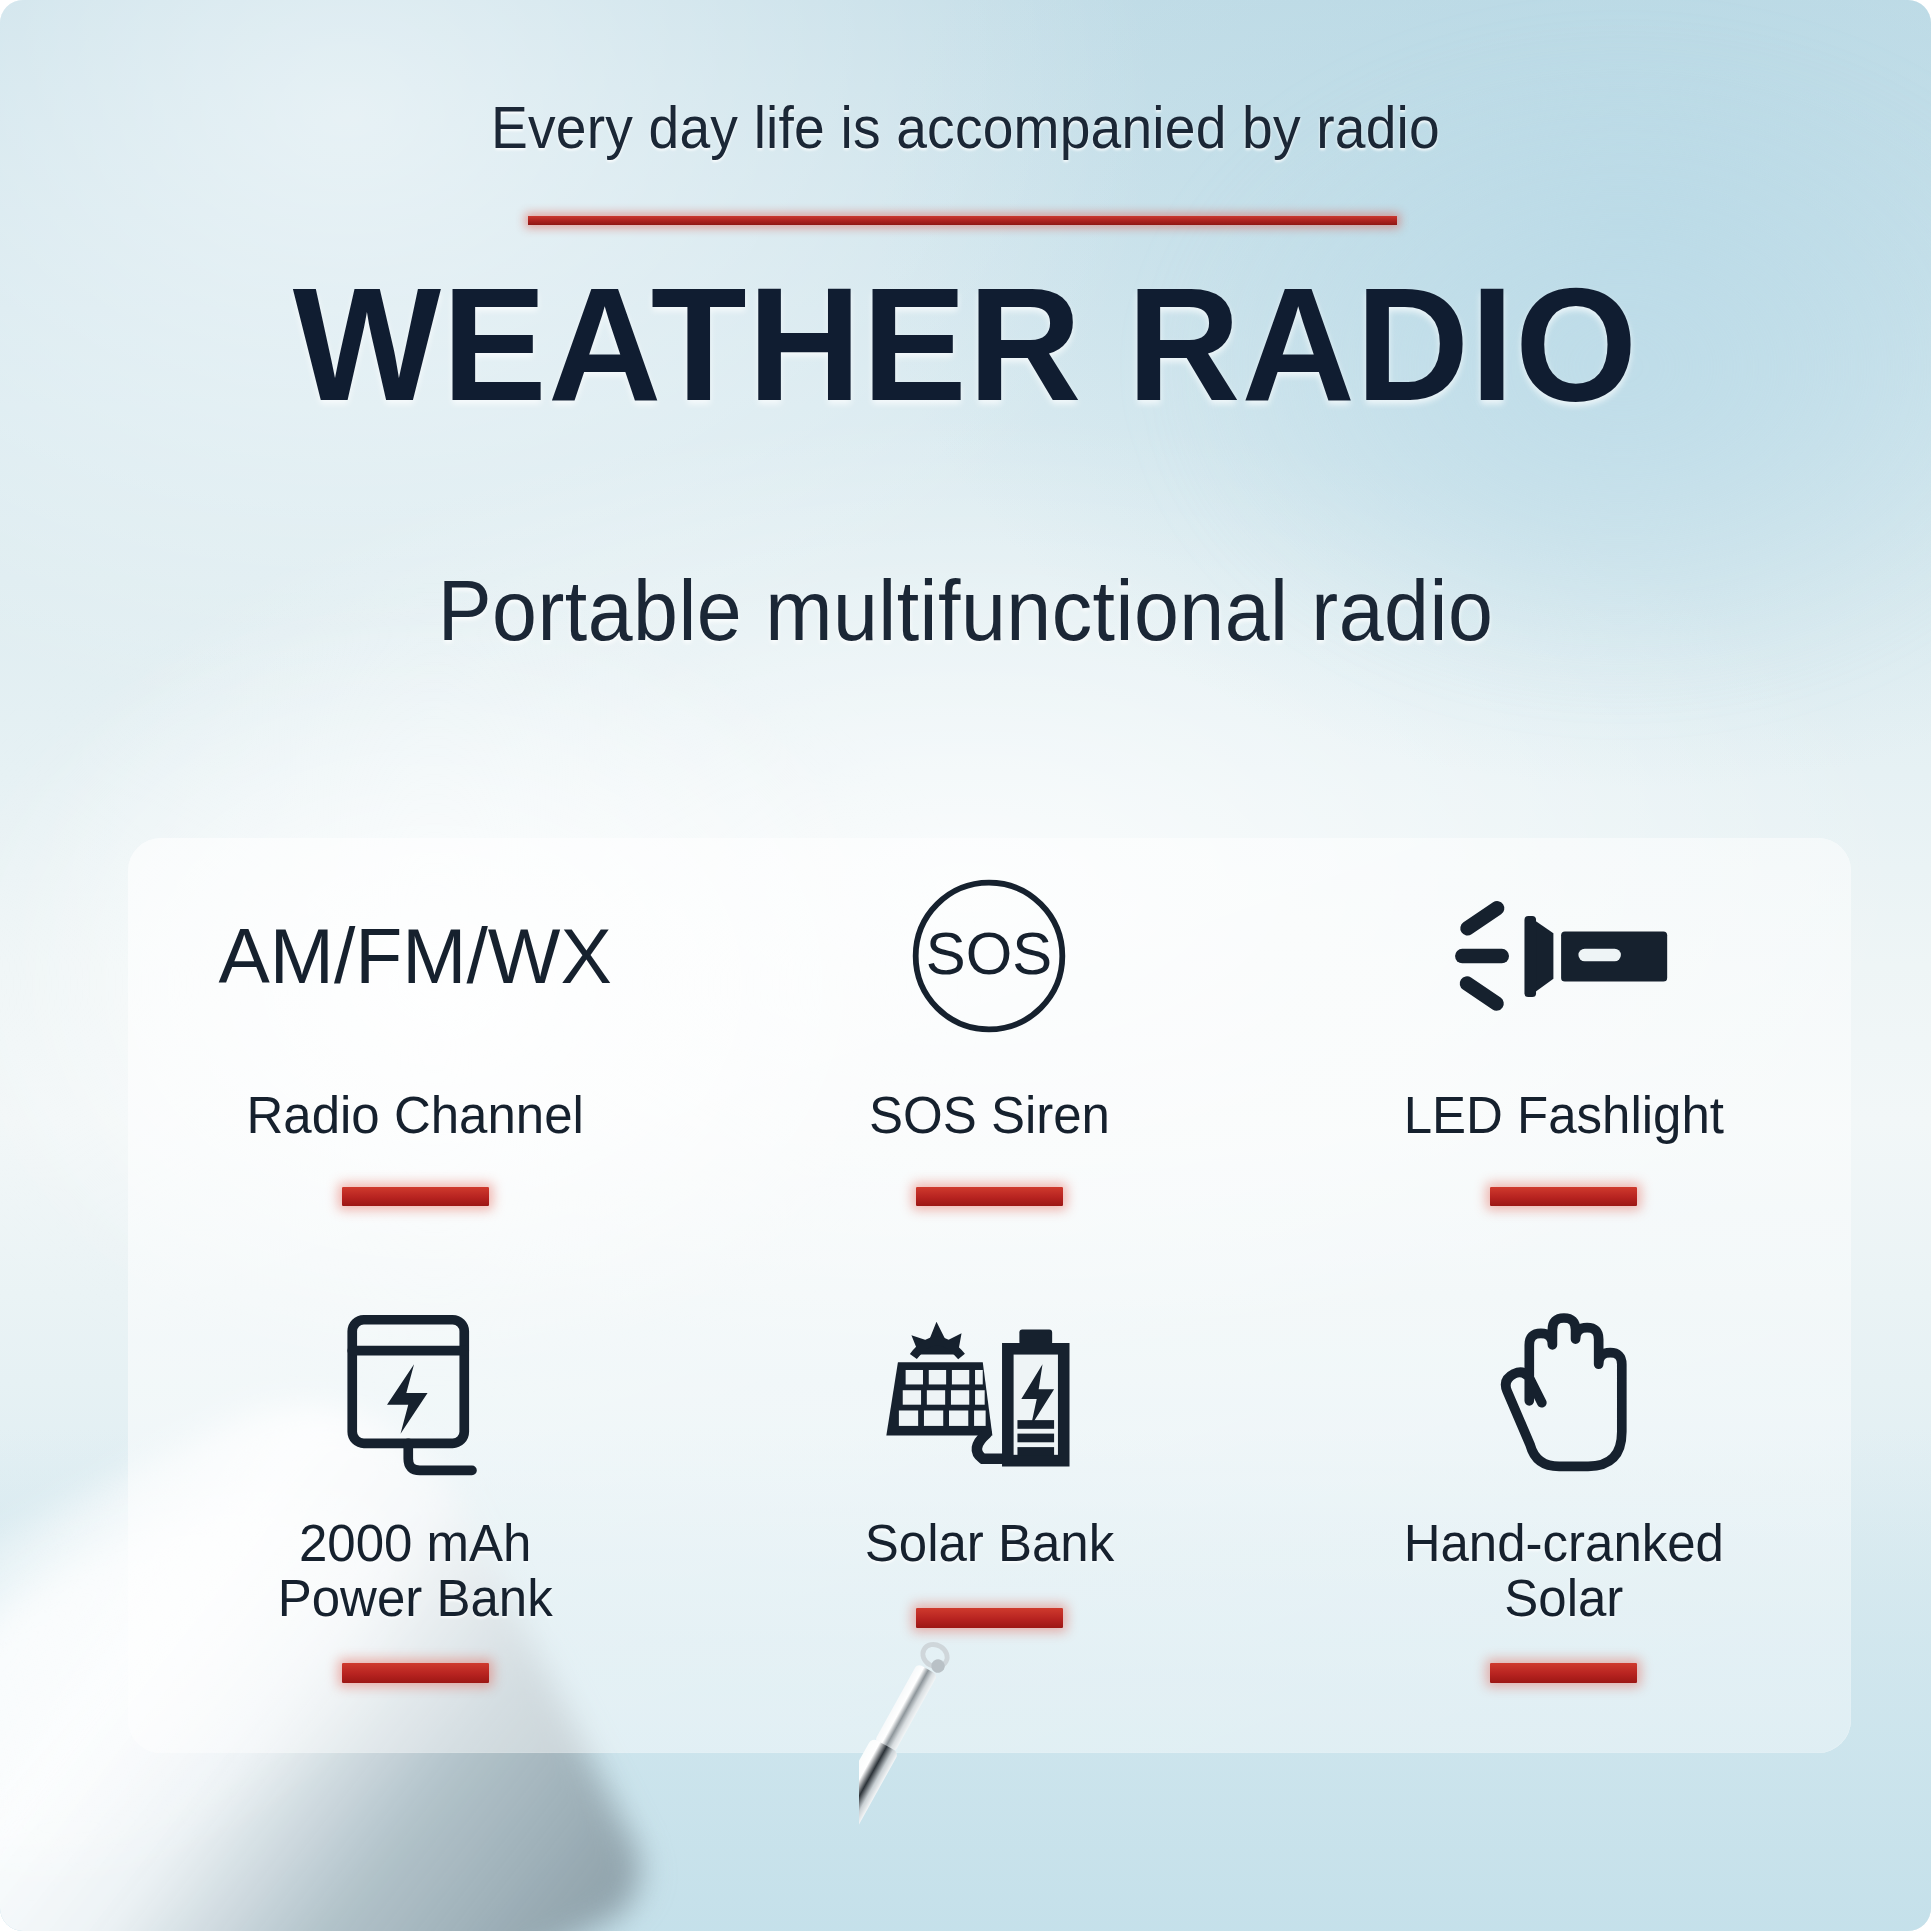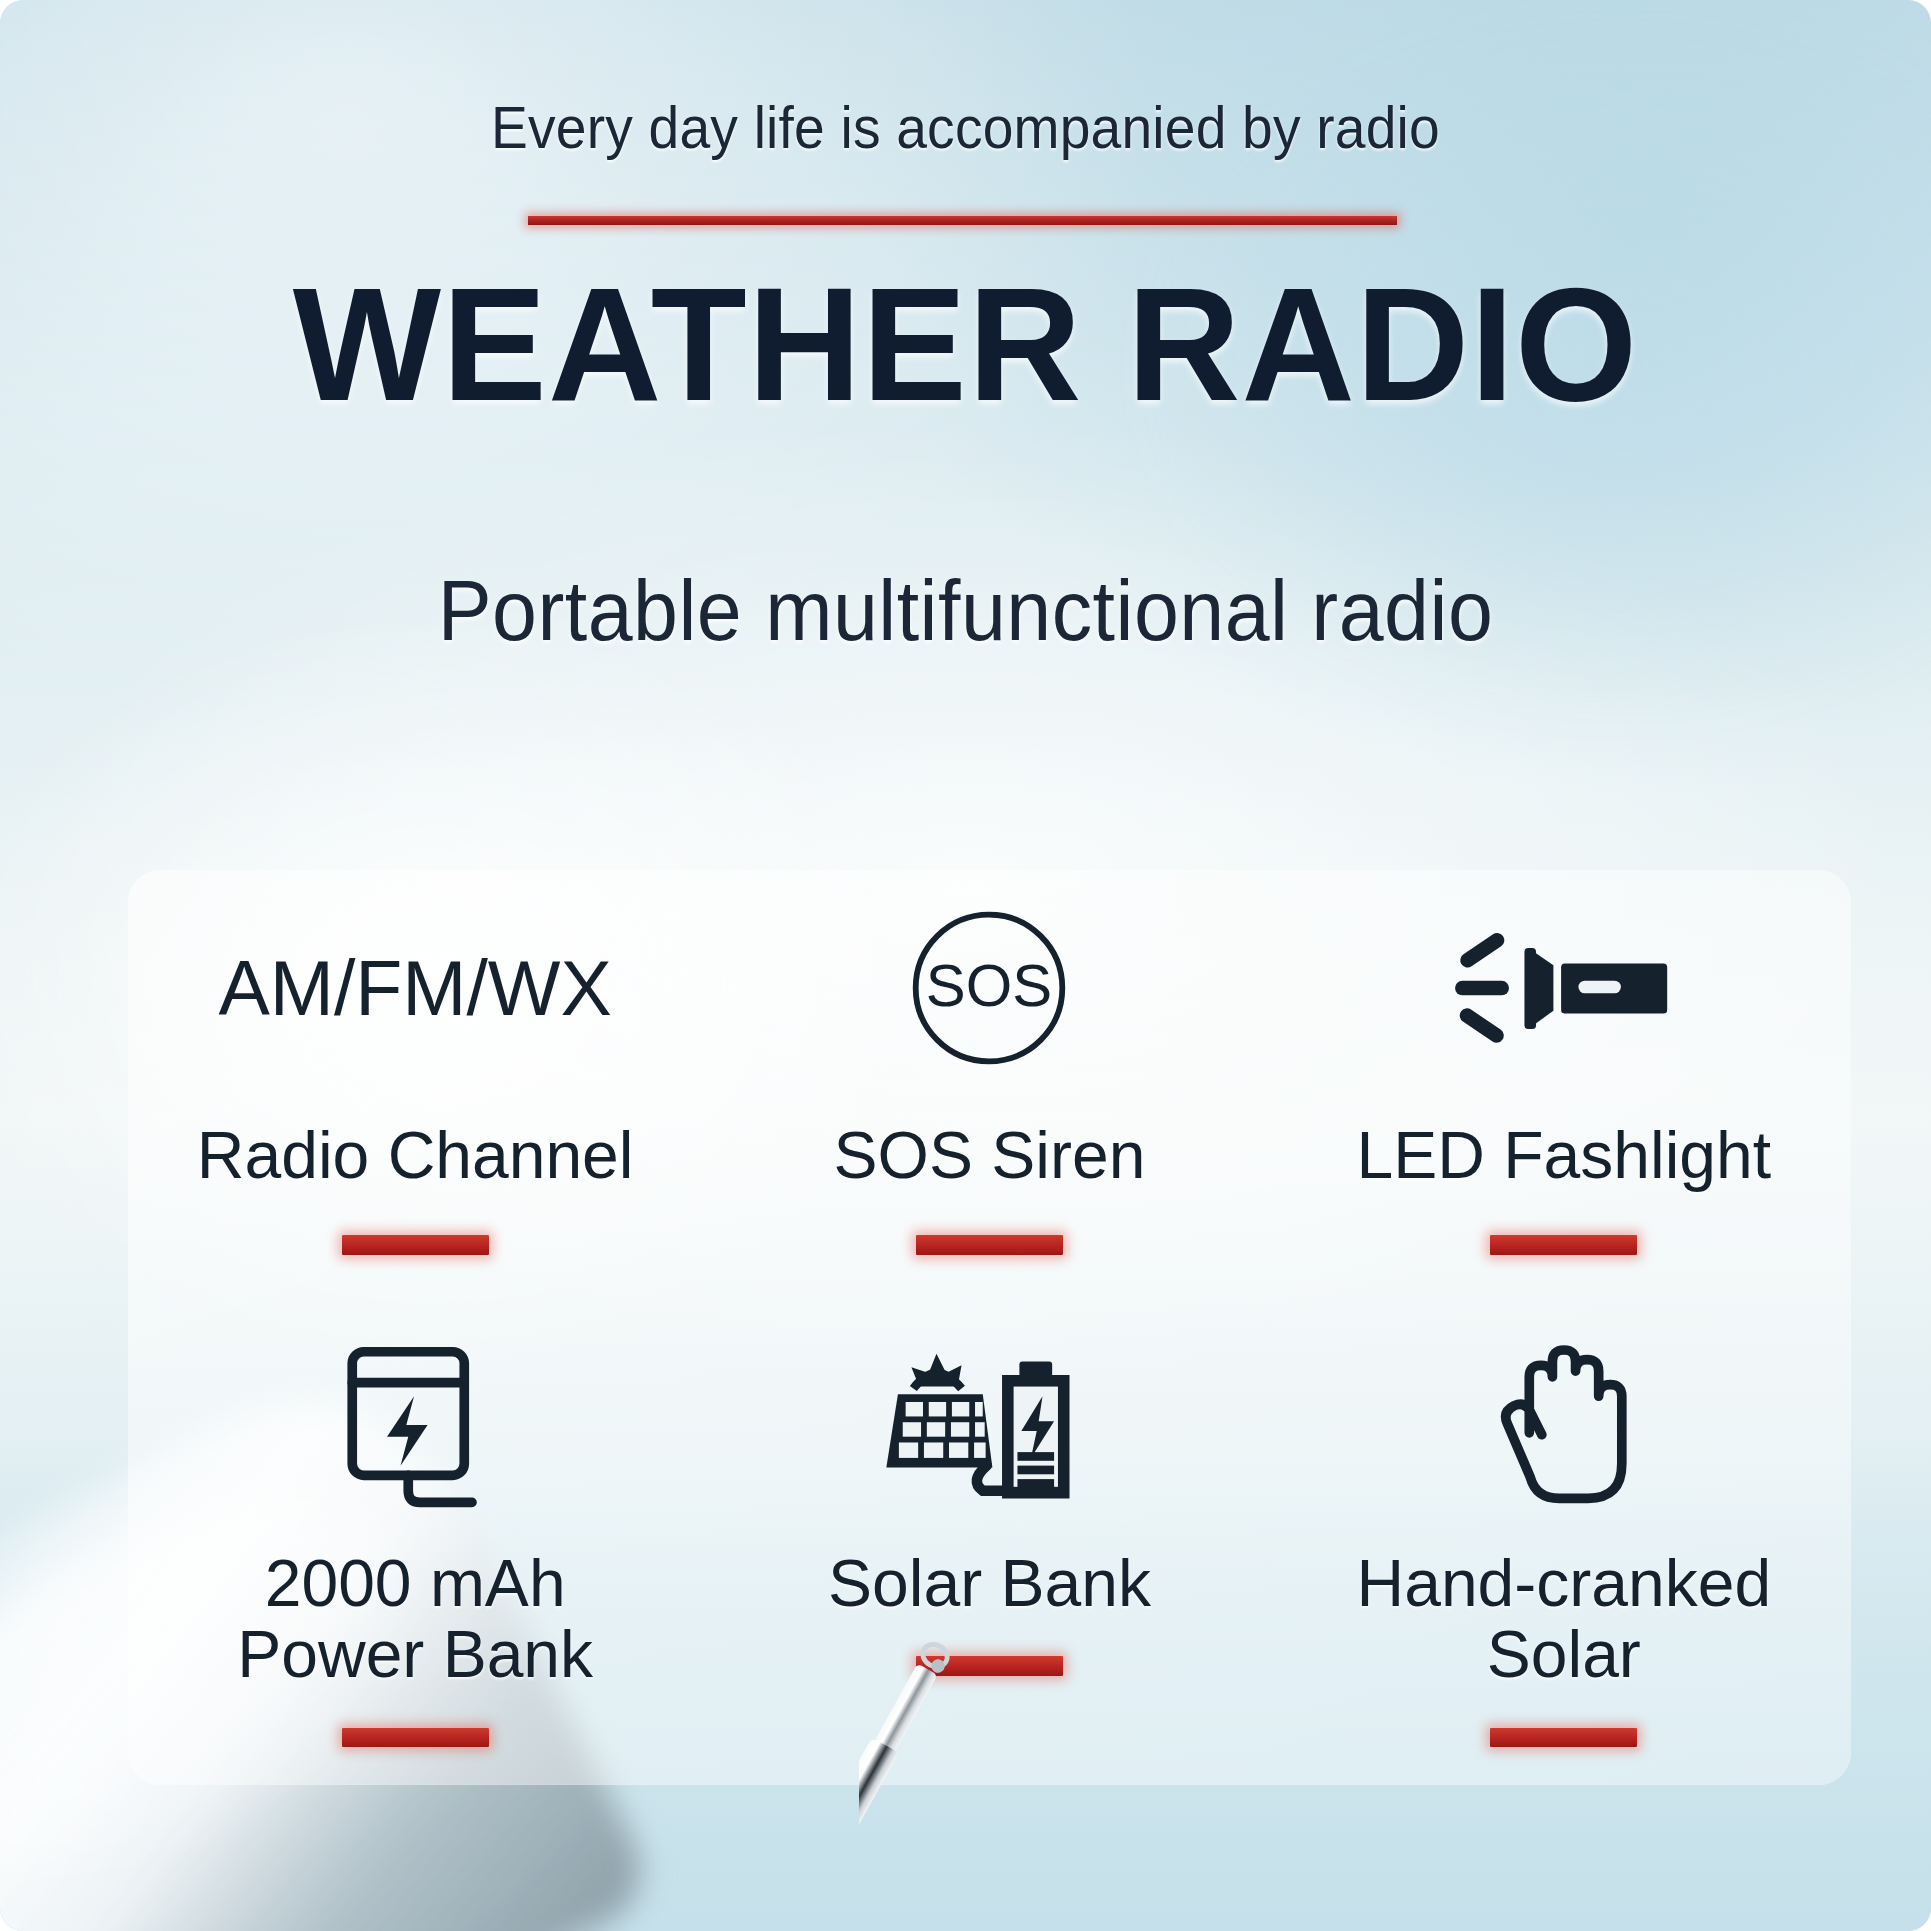--- a/index.html
+++ b/index.html
@@ -135,21 +135,21 @@
     letter-spacing: 0.5px;
     color: #1b2736;
     transform: scaleX(0.95);
     text-shadow: 0 2.9px 4.8px rgba(255,255,255,0.8);
   }
 
   
   .card {
     position: absolute;
     left: 128px;
-    top: 870px;
+    top: 838px;
     width: 1723px;
     height: 915px;
     border-radius: 33px;
     background: linear-gradient(160deg,
       rgba(255,255,255,0.62) 0%,
       rgba(255,255,255,0.50) 30%,
       rgba(255,255,255,0.44) 60%,
       rgba(255,255,255,0.38) 100%);
     box-shadow: 0 0 1px rgba(255,255,255,0.9) inset;
   }
@@ -181,21 +181,21 @@
   .amfm {
     font-size: 77px;
     font-weight: 400;
     color: #16212e;
     letter-spacing: 0px;
     line-height: 1;
     text-shadow: 0 1.9px 2.9px rgba(255,255,255,0.8);
   }
 
   .feat-label {
-    font-size: 66px;
+    font-size: 51px;
     font-weight: 400;
     color: #16212e;
     line-height: 1.08;
     text-align: center;
     white-space: pre-line;
     text-shadow: 0 1.9px 2.9px rgba(255,255,255,0.8);
   }
   .lbl-r1 { margin-top: 41px; }
   .lbl-r2 { margin-top: 29px; }
 

